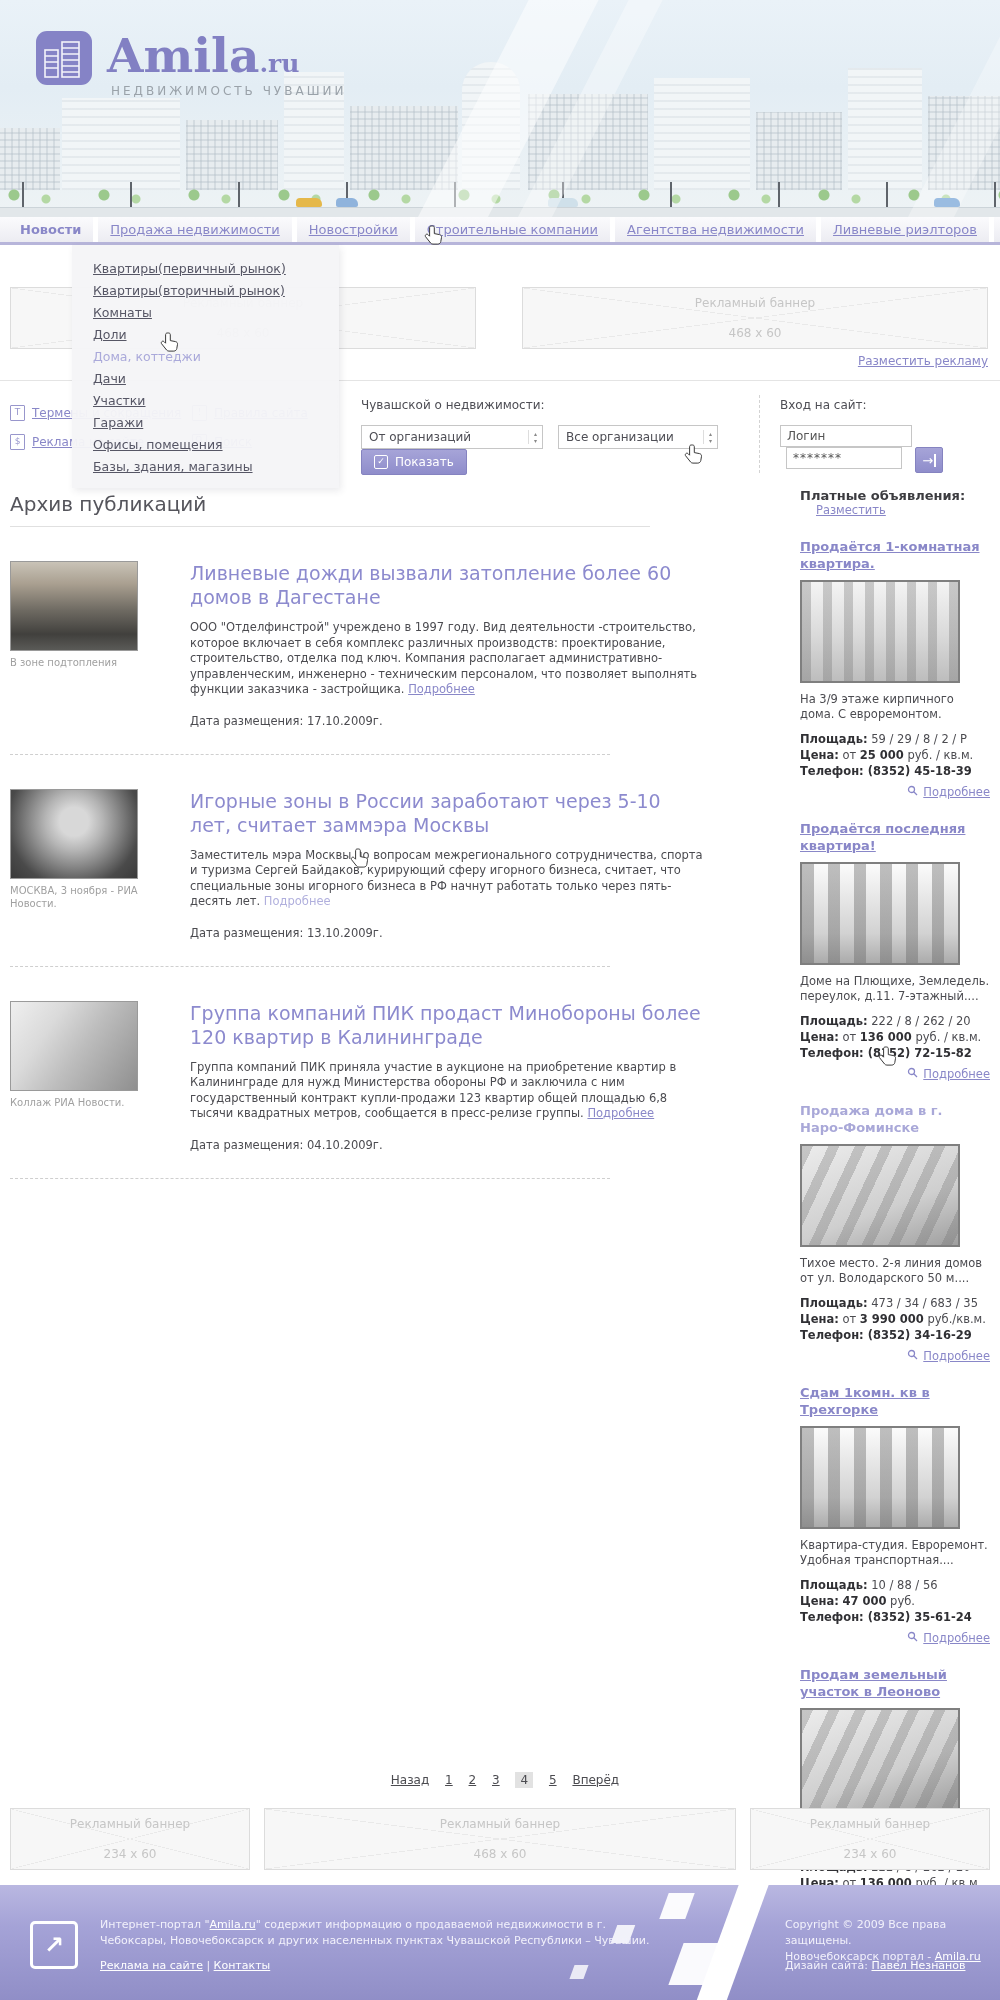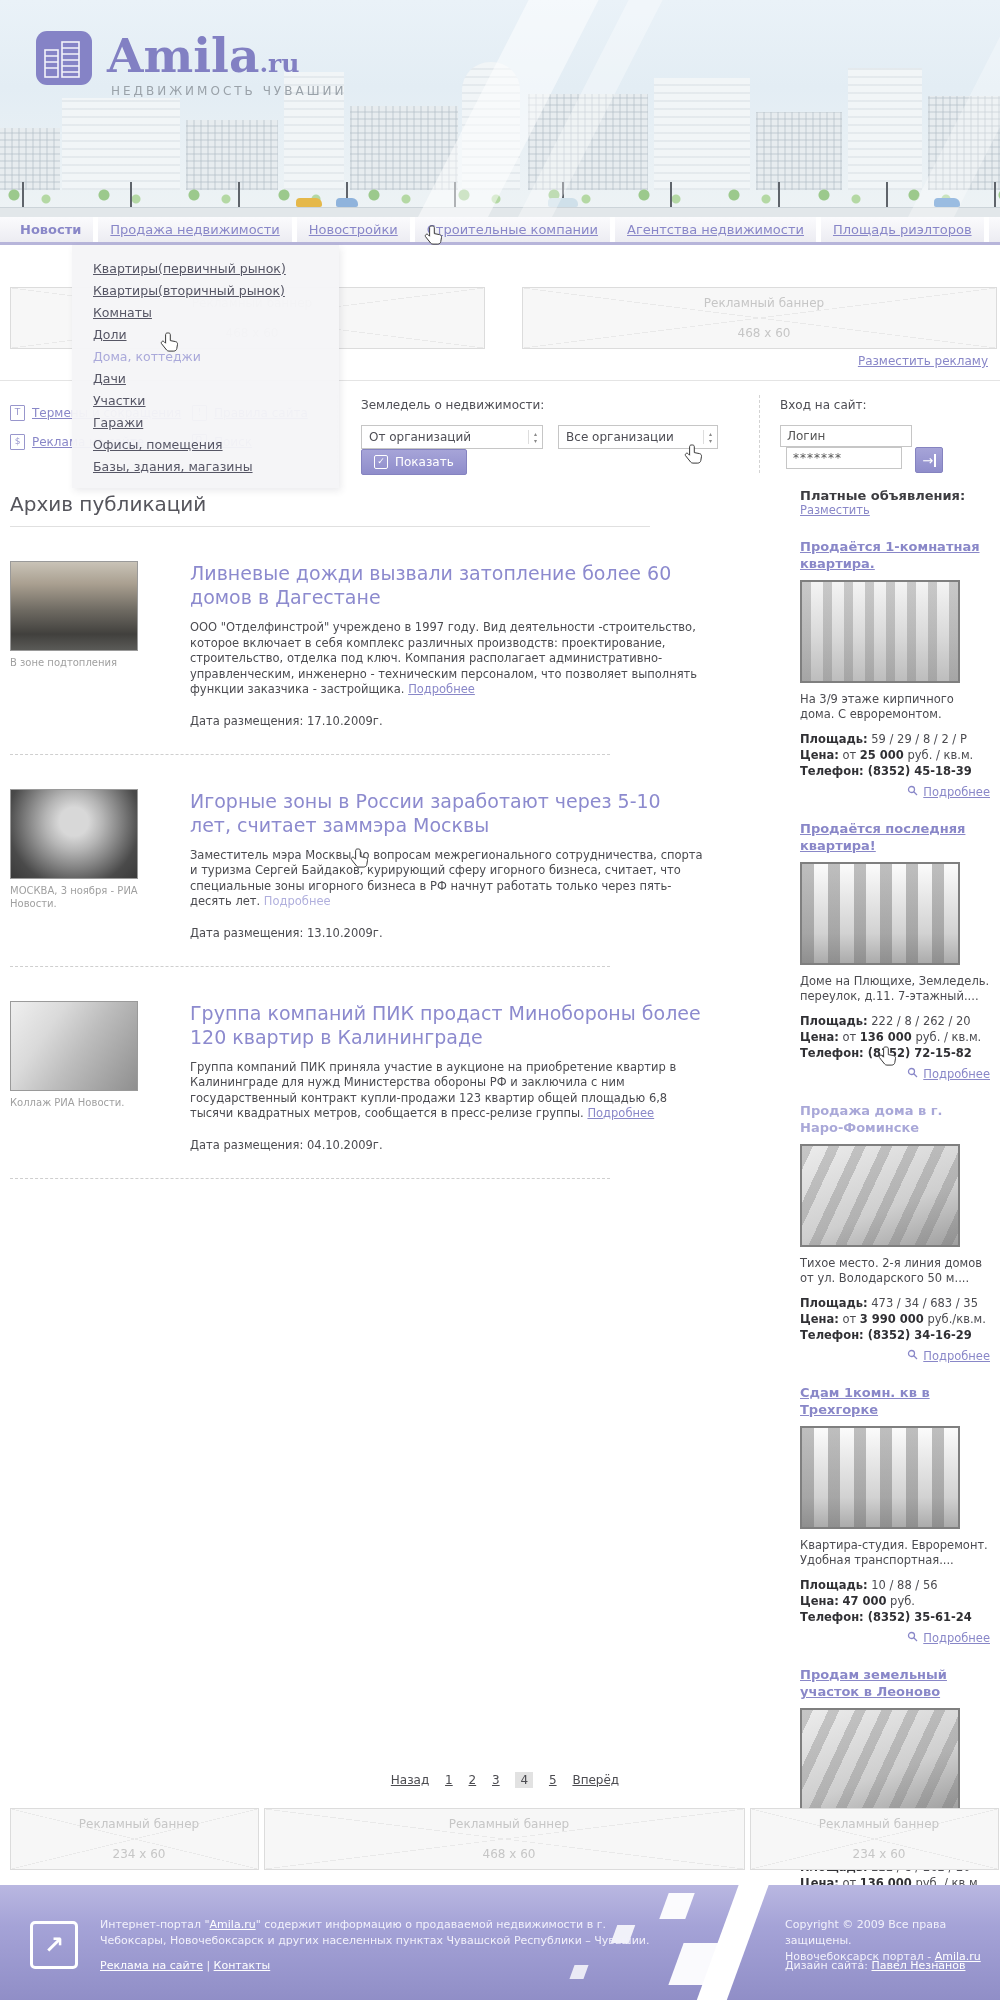--- a/index.html
+++ b/index.html
@@ -44,21 +44,21 @@
       background:rgba(245,245,247,.96);box-shadow:2px 3px 7px rgba(60,60,80,.10);
       padding:16px 0 14px 21px;}
   .dd a{display:block;width:max-content;margin-bottom:7px;font-size:12.5px;line-height:15px;
         color:#565665;text-decoration:underline;}
   .dd a.hov{color:#aaa9da;text-decoration:none;}
 
   
   .banner{position:absolute;border:1px solid #dcdcdc;color:#c6c6c6;text-align:center;font-size:12px;
       display:flex;flex-direction:column;justify-content:center;gap:16px;
       background:linear-gradient(to top right,transparent 49.7%,#e9e9e9 49.7% 50.3%,transparent 50.3%),
-                 linear-gradient(to bottom right,transparent 49.7%,#e9e9e9 49.7% 50.3%,transparent 50.3%),#f7f7f7;padding-left:9px;}
+                 linear-gradient(to bottom right,transparent 49.7%,#e9e9e9 49.7% 50.3%,transparent 50.3%),#f7f7f7;}
   .place-ad{position:absolute;top:354px;left:0;width:988px;text-align:right;font-size:12px;z-index:2;}
   .place-ad a{color:#8987c8;text-decoration:underline;}
   .hline{position:absolute;top:380px;left:0;width:1000px;border-top:1px solid #e4e4e4;}
 
   
   .inforow{position:absolute;top:381px;left:0;width:1000px;height:107px;background:#fff;display:flex;z-index:5;}
   .col-q{width:327px;padding:24px 0 0 10px;}
   .qrow{display:flex;margin-bottom:13px;font-size:12px;}
   .ql{display:inline-flex;align-items:center;color:#8987c8;}
   .ql a{color:#8987c8;text-decoration:underline;}
@@ -102,21 +102,21 @@
   .more.hov{color:#b0afdd;text-decoration:none;}
   .adate{margin-top:16px;font-size:11.5px;color:#4b4b50;}
   .asep{border-top:1px dashed #cfcfcf;margin-top:26px;width:600px;height:0;}
   .img-flood{background:linear-gradient(180deg,#c9c3b7 0%,#a99f90 25%,#6e6a62 55%,#41403d 82%,#5a5a57 100%);}
   .img-portrait{background:radial-gradient(circle at 50% 36%,#d8d8d8 0 17%,#b5b5b5 34%,#8a8a8a 52%,#4a4a4a 78%,#3a3a3a 100%);}
   .img-collage{background:linear-gradient(125deg,#efefef 0%,#dadada 30%,#bdbdbd 55%,#8f8f8f 100%);}
 
   
   .sb{width:190px;font-size:11.5px;}
   .sb-title{font-size:13px;font-weight:bold;color:#3c3c40;}
-  .sb-place{color:#8987c8;text-decoration:underline;}
+  .sb-place{color:#8987c8;text-decoration:underline;margin-left:16px;}
   .ad{margin-top:21px;}
   .ad-title{display:block;font-size:13px;font-weight:bold;color:#8987c8;text-decoration:underline;
        line-height:17px;margin-bottom:8px;}
   .ad-title.hov{color:#a9a8d8;text-decoration:none;}
   .ad-img{width:156px;height:99px;border:2px solid #7f7f7f;margin-bottom:9px;}
   .bld1{background:repeating-linear-gradient(90deg,rgba(120,120,120,.35) 0 9px,transparent 9px 21px),
         linear-gradient(#f4f4f4 0%,#d9d9d9 55%,#bdbdbd 100%);}
   .bld2{background:repeating-linear-gradient(90deg,rgba(100,100,100,.4) 0 12px,transparent 12px 26px),
         linear-gradient(#fbfbfb 0%,#d2d2d2 70%,#ababab 100%);}
   .bld3{background:repeating-linear-gradient(115deg,rgba(110,110,110,.3) 0 10px,transparent 10px 24px),
@@ -189,21 +189,21 @@
         </svg>
       </span>
       <span class="logo-txt">
         <span class="logo-word">Amila</span><span class="logo-tld">.ru</span>
         <div class="logo-sub">НЕДВИЖИМОСТЬ ЧУВАШИИ</div>
       </span>
     </div>
   </div>
 
   <div class="nav">
-    <a class="active">Новости</a><a>Продажа недвижимости</a><a>Новостройки</a><a>Строительные компании</a><a>Агентства недвижимости</a><a>Площадь риэлторов</a><a>Черный список</a>
+    <a class="active">Новости</a><a>Продажа недвижимости</a><a>Новостройки</a><a>Строительные компании</a><a>Агентства недвижимости</a><a>Ливневые риэлторов</a><a>Черный список</a>
   </div>
 
   <div class="dd">
     <a>Квартиры(первичный рынок)</a>
     <a>Квартиры(вторичный рынок)</a>
     <a>Комнаты</a>
     <a>Доли</a>
     <a class="hov">Дома, коттеджи</a>
     <a>Дачи</a>
     <a>Участки</a>
@@ -246,21 +246,21 @@
           <span class="ql-ic"><svg width="9" height="9" viewBox="0 0 11 11">
                 <circle cx="4.5" cy="4.5" r="3" fill="none" stroke="#9896cc" stroke-width="1.4"></circle>
                 <line x1="7" y1="7" x2="10" y2="10" stroke="#9896cc" stroke-width="1.4"></line>
               </svg></span>
           <a>Поиск</a>
         </span>
       </div>
     </div>
     <div class="vdash"></div>
     <div class="col-i">
-      <div class="blk-title">Земледель о недвижимости:</div>
+      <div class="blk-title">Чувашской о недвижимости:</div>
       <span class="sel" style="width:168px;gap:40px;">
         <span>От организаций</span>
         <span class="arr">
             <span>▴</span>
             <span>▾</span>
           </span>
       </span>
       <span class="sel" style="width:146px;">
         <span>Все организации</span>
         <span class="arr">

